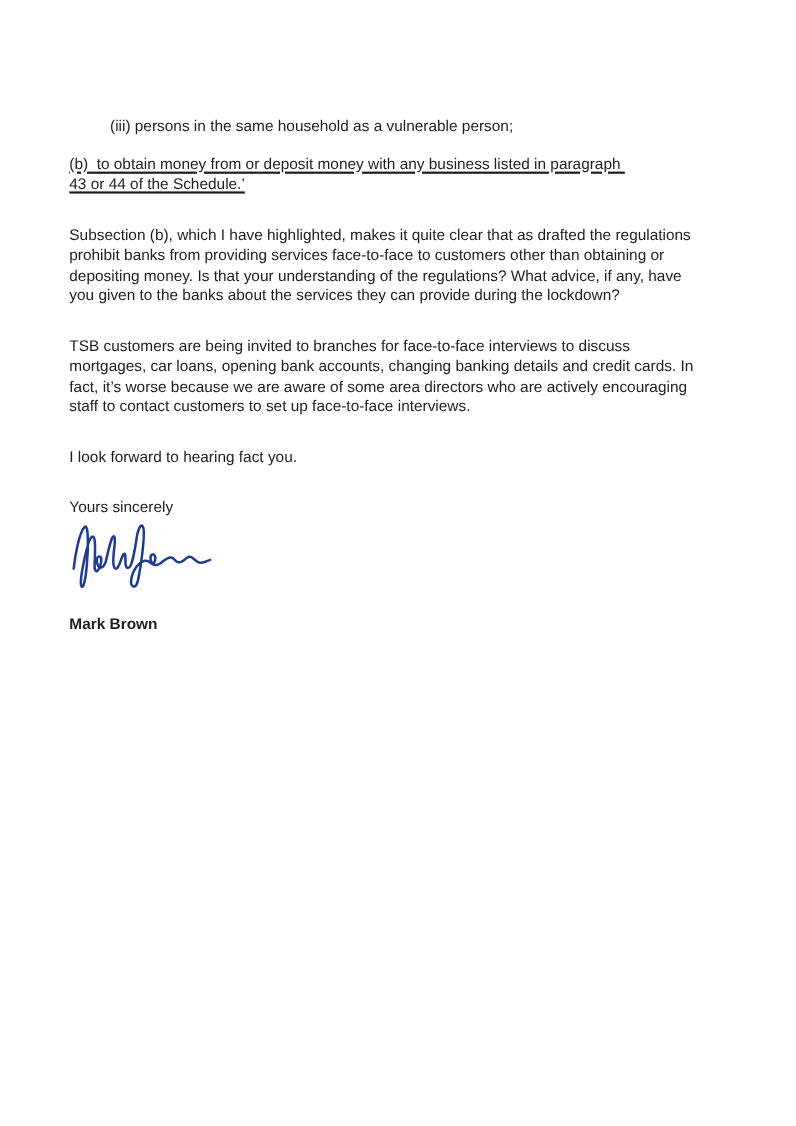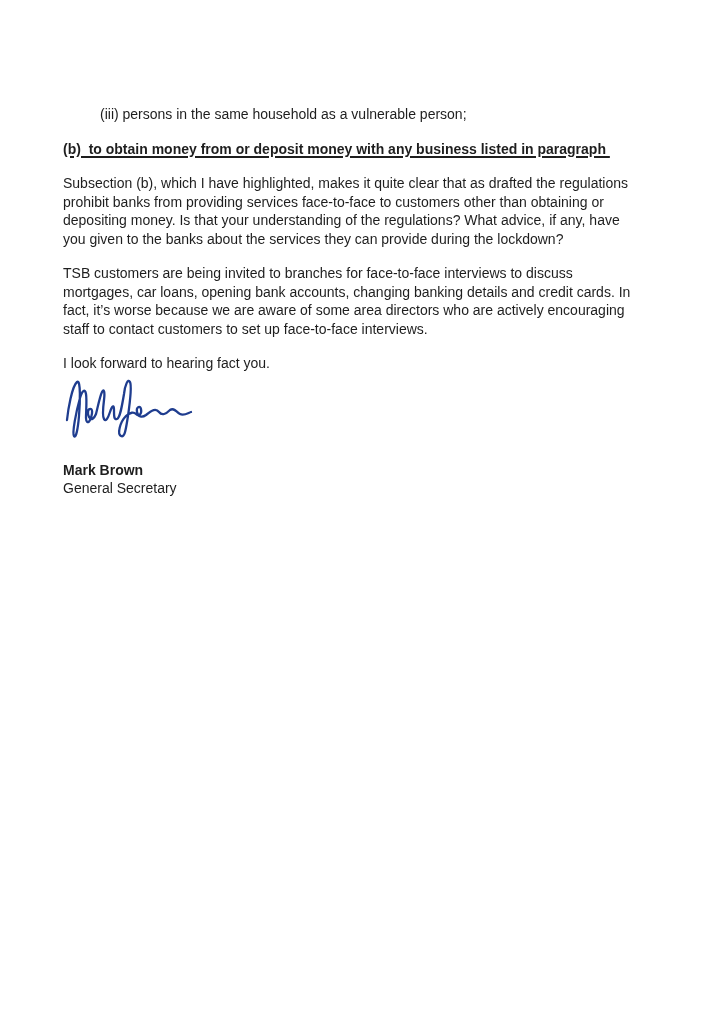--- a/index.html
+++ b/index.html
@@ -16,31 +16,31 @@
   }
   .content {
     padding: 105px 0 0 63px;
     width: 597px;
   }
   .clause-iii {
     margin-left: 37px;
   }
   .clause-b {
     margin-top: 16px;
-    font-weight: 700;
+    font-weight: 400;
   }
   .clause-b .bline {
     display: block;
     text-decoration: underline;
     text-decoration-thickness: 1.5px;
     text-underline-offset: 2px;
   }
   p { margin: 0; }
   .para {
-    margin-top: 16px;
+    margin-top: 27px;
     white-space: pre-line;
   }
   .sig-wrap {
     margin: 3px 0 0 1px;
     width: 130px;
     height: 67px;
   }
   .sig-wrap svg { display: block; }
   .signatory-name {
     font-weight: 700;
@@ -50,34 +50,36 @@
 </head>
 <body>
 
 <div class="page">
   <div class="content">
 
     <div class="clause-iii">(iii) persons in the same household as a vulnerable person;</div>
 
     <div class="clause-b">
       <span class="bline">(b)&nbsp; to obtain money from or deposit money with any business listed in paragraph&nbsp;</span>
+      <span class="bline">43 or 44 of the Schedule.’</span>
     </div>
 
     <p class="para">Subsection (b), which I have highlighted, makes it quite clear that as drafted the regulations
 prohibit banks from providing services face-to-face to customers other than obtaining or
 depositing money. Is that your understanding of the regulations? What advice, if any, have
 you given to the banks about the services they can provide during the lockdown?</p>
 
     <p class="para">TSB customers are being invited to branches for face-to-face interviews to discuss
 mortgages, car loans, opening bank accounts, changing banking details and credit cards. In
 fact, it’s worse because we are aware of some area directors who are actively encouraging
 staff to contact customers to set up face-to-face interviews.</p>
 
     <p class="para">I look forward to hearing fact you.</p>
 
+    <p class="para">Yours sincerely</p>
 
     <div class="sig-wrap">
       <svg width="130" height="67" viewBox="0 0 130 67" xmlns="http://www.w3.org/2000/svg">
         <path stroke="#1f3d8f" fill="none" stroke-width="2.3" stroke-linecap="round" stroke-linejoin="round" d="M3 44
                  C 4 34, 8 10, 13 6
                  C 17 3, 16 28, 15 40
                  C 14 52, 12 63, 10 60
                  C 8 57, 12 36, 16 22
                  C 18 15, 21 12, 22 18
                  C 23 24, 22 36, 22 42
@@ -102,16 +104,15 @@
                  C 74 41, 78 42, 82 39
                  C 88 34, 92 32, 95 36
                  C 98 40, 102 38, 106 34
                  C 110 31, 112 36, 116 38
                  C 120 40, 124 37, 127 36"></path>
       </svg>
     </div>
 
     <div class="signatory-name">Mark Brown</div>
 
-    <div class="signatory-title">General Secretary</div>
 
   </div>
 </div>
 
 </body></html>

